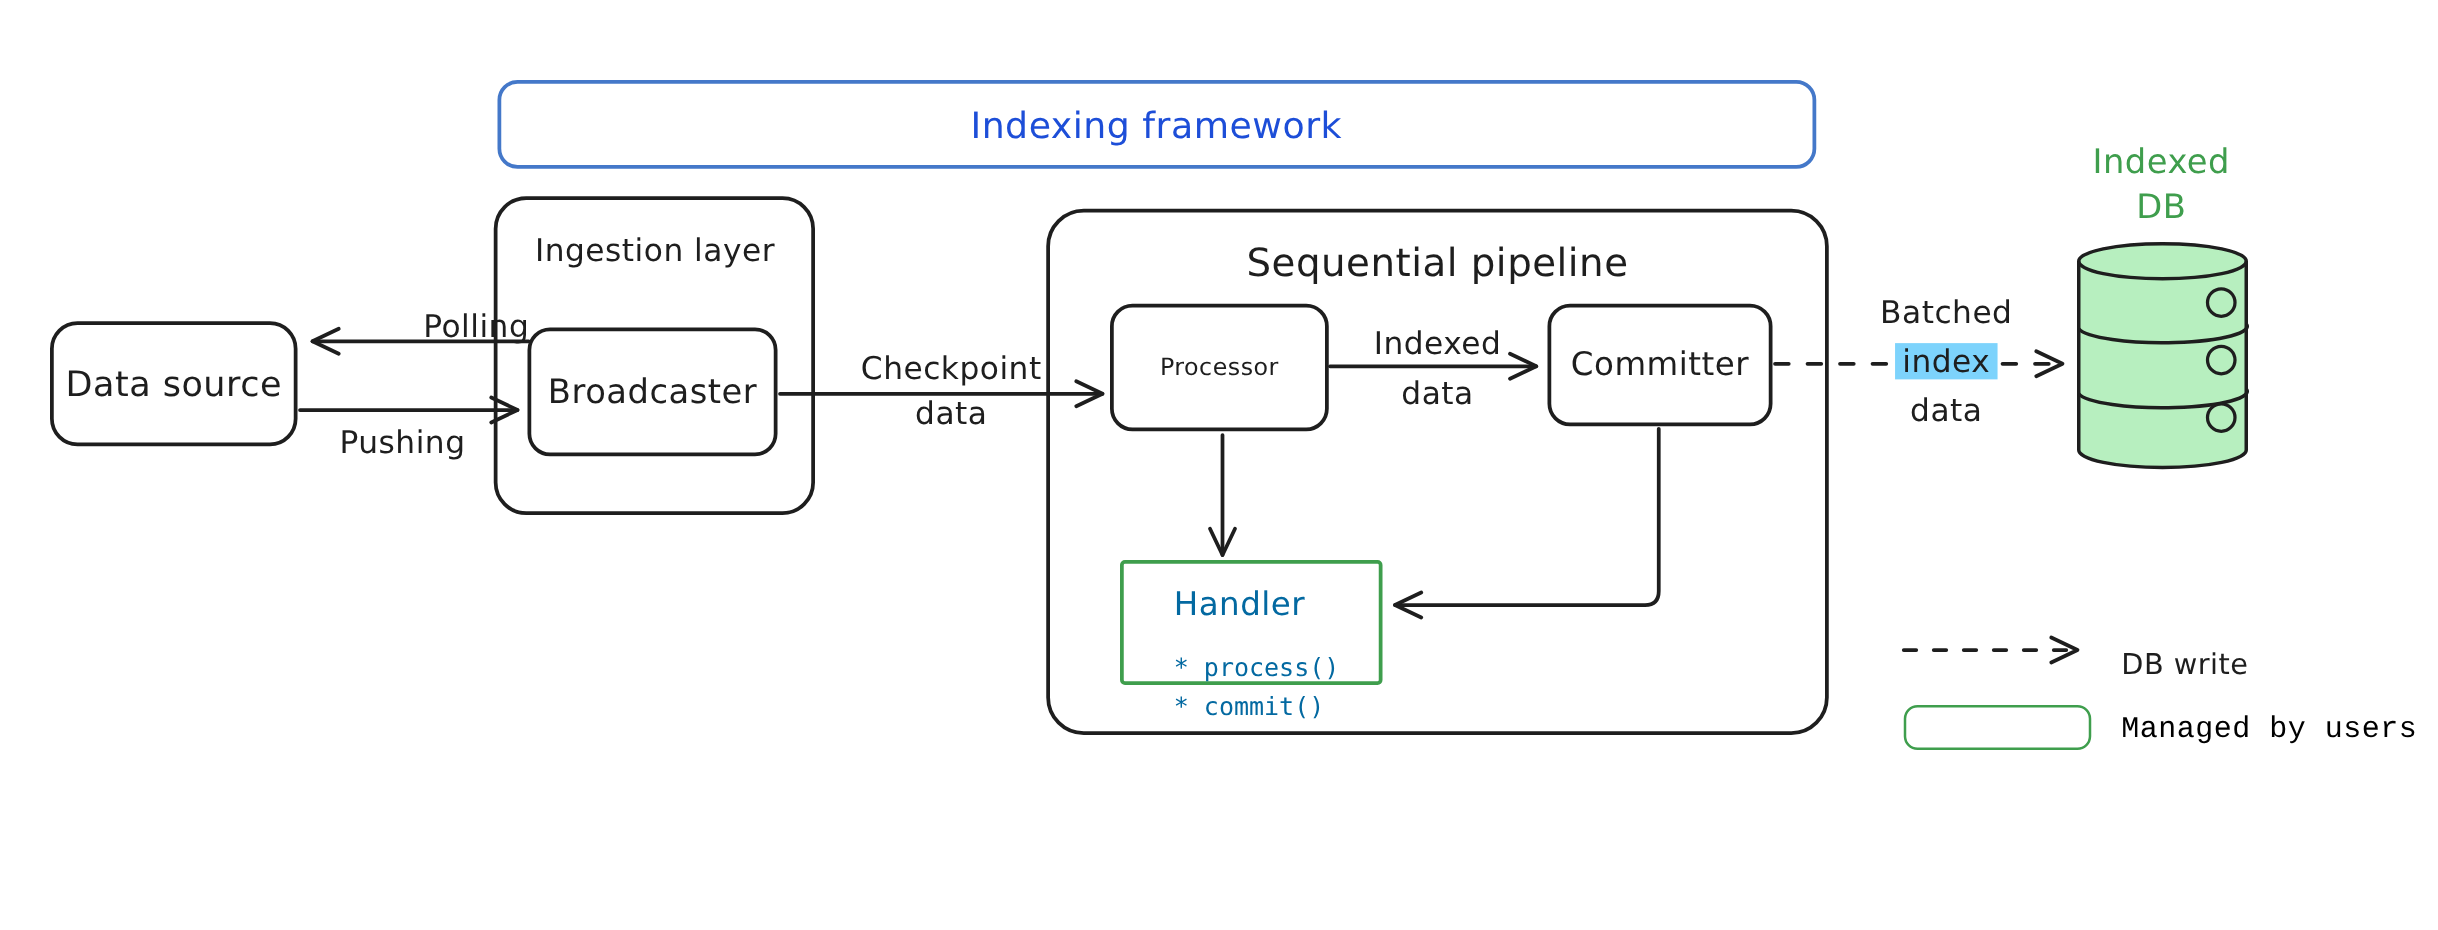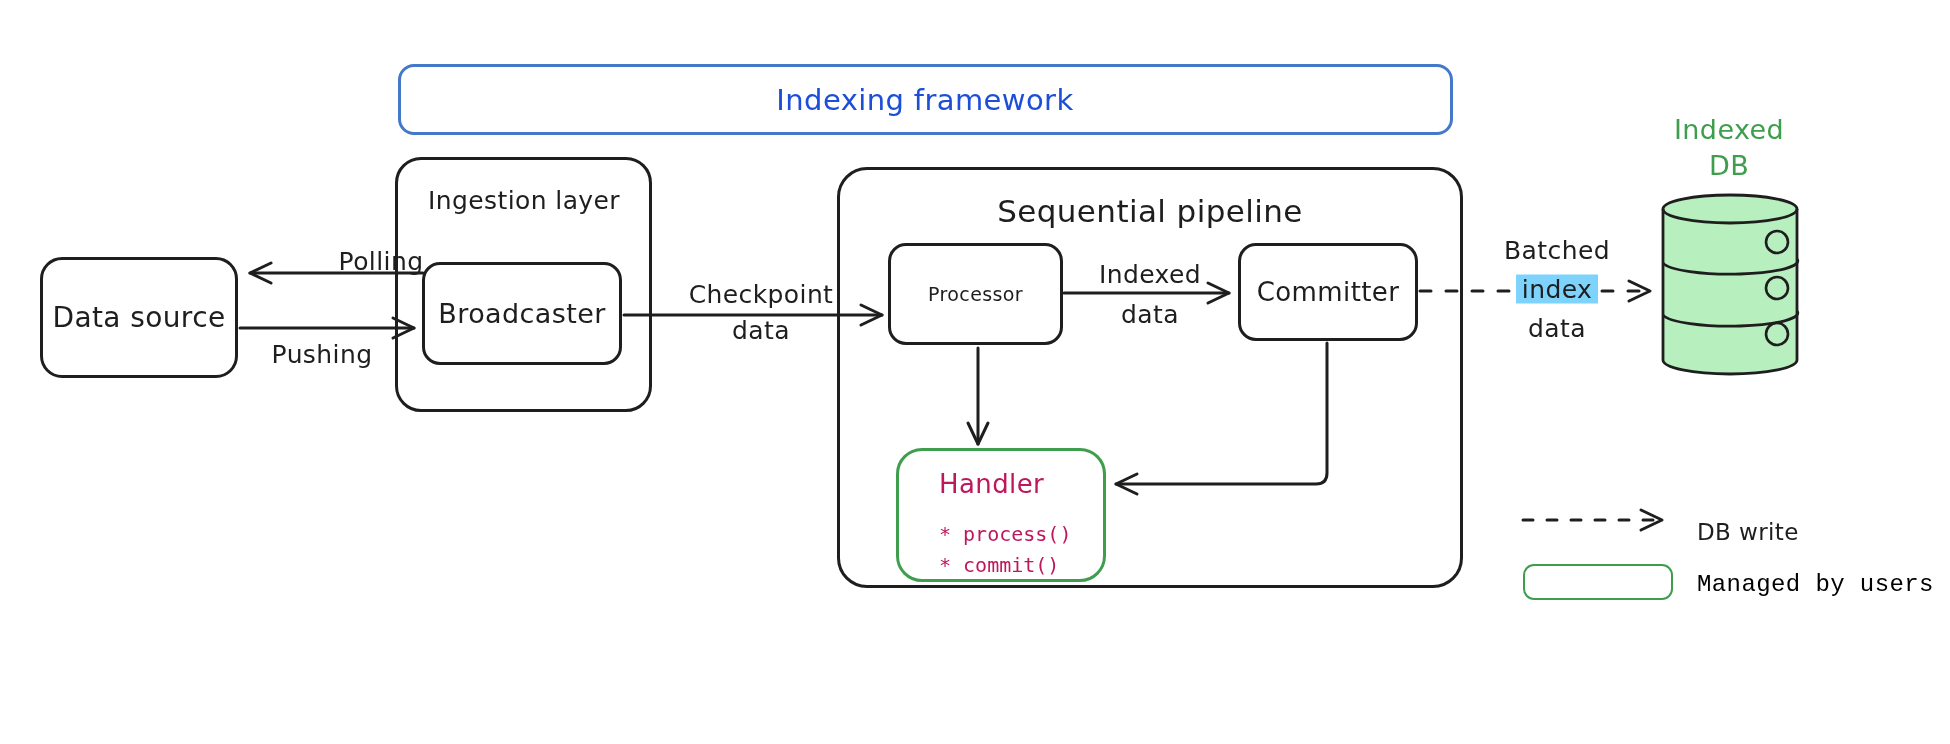--- a/index.html
+++ b/index.html
@@ -34,33 +34,33 @@
     white-space:nowrap;
     letter-spacing:0.4px;
   }
   
   .framework-box{
     position:absolute;left:398px;top:64px;width:1055px;height:71px;
     border:3.5px solid #4478c9;border-radius:16px;box-sizing:border-box;
   }
   .framework-label{font-size:29px;color:#1d4ed8;}
   
-  .data-source{left:40px;top:257px;width:198px;height:121px;border-radius:22px;font-size:28px;}
+  .data-source{left:40px;top:257px;width:198px;height:100px;border-radius:22px;font-size:28px;}
   .ingestion{left:395px;top:157px;width:257px;height:255px;border-radius:26px;}
   .ingestion-label{font-size:25px;}
   .broadcaster{left:422px;top:262px;width:200px;height:103px;border-radius:18px;font-size:27px;}
   .pipeline{left:837px;top:167px;width:626px;height:421px;border-radius:30px;}
   .pipeline-label{font-size:31px;}
   .processor{left:888px;top:243px;width:175px;height:102px;border-radius:18px;font-size:19px;}
   .committer{left:1238px;top:243px;width:180px;height:98px;border-radius:18px;font-size:26px;}
   
   .handler{
-    position:absolute;left:896px;top:448px;width:210px;height:134px;
-    border:3px solid #3f9e4d;border-radius:26px;box-sizing:border-box;
-    padding:18px 0 0 40px;color:#be185d;
+    position:absolute;left:896px;top:448px;width:210px;height:100px;
+    border:3px solid #3f9e4d;border-radius:4px;box-sizing:border-box;
+    padding:18px 0 0 40px;color:#0369a1;
   }
   .handler-title{font-size:26px;letter-spacing:0.4px;line-height:30px;}
   .handler-methods{margin-top:20px;font-family:"DejaVu Sans Mono",monospace;font-size:20px;line-height:31px;}
   
   .edge-label{font-size:25px;}
   .two-line{line-height:36px;}
   .indexed-lines{line-height:40px;}
   .batched-lines{line-height:39px;}
   .on-line{background:#7dd3fc;padding:0 6px;}
   

